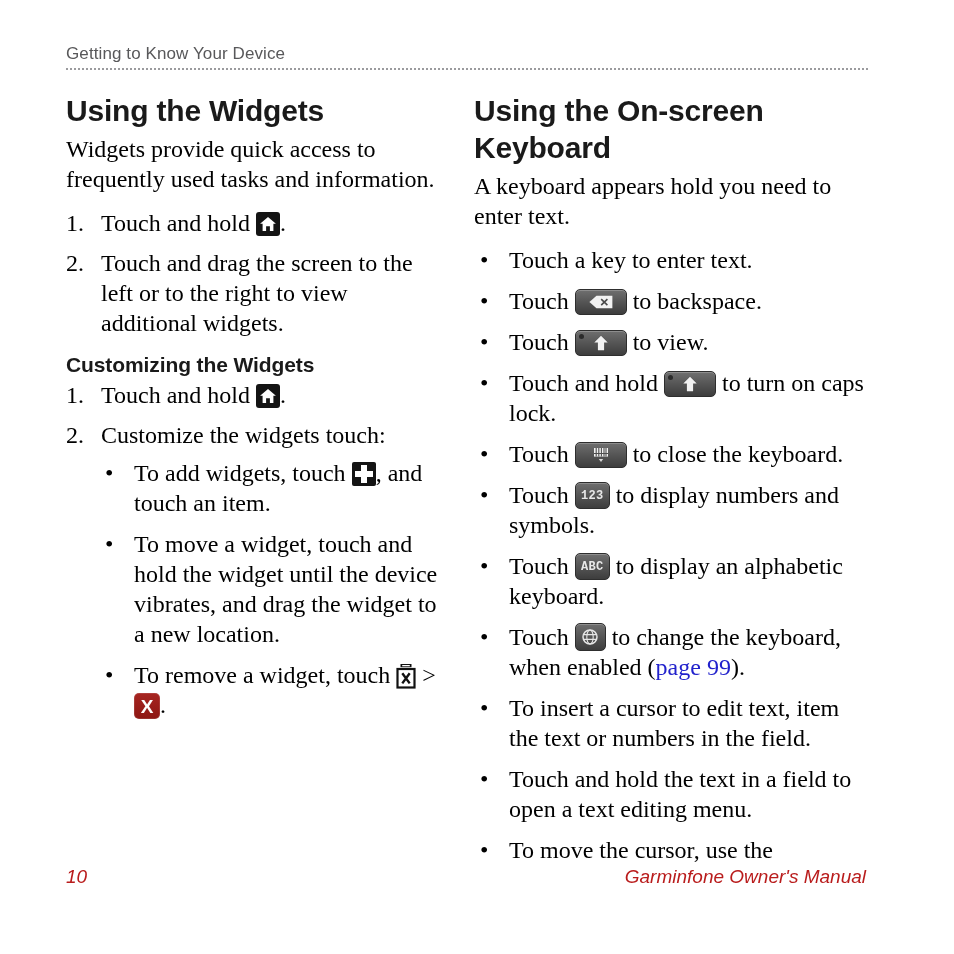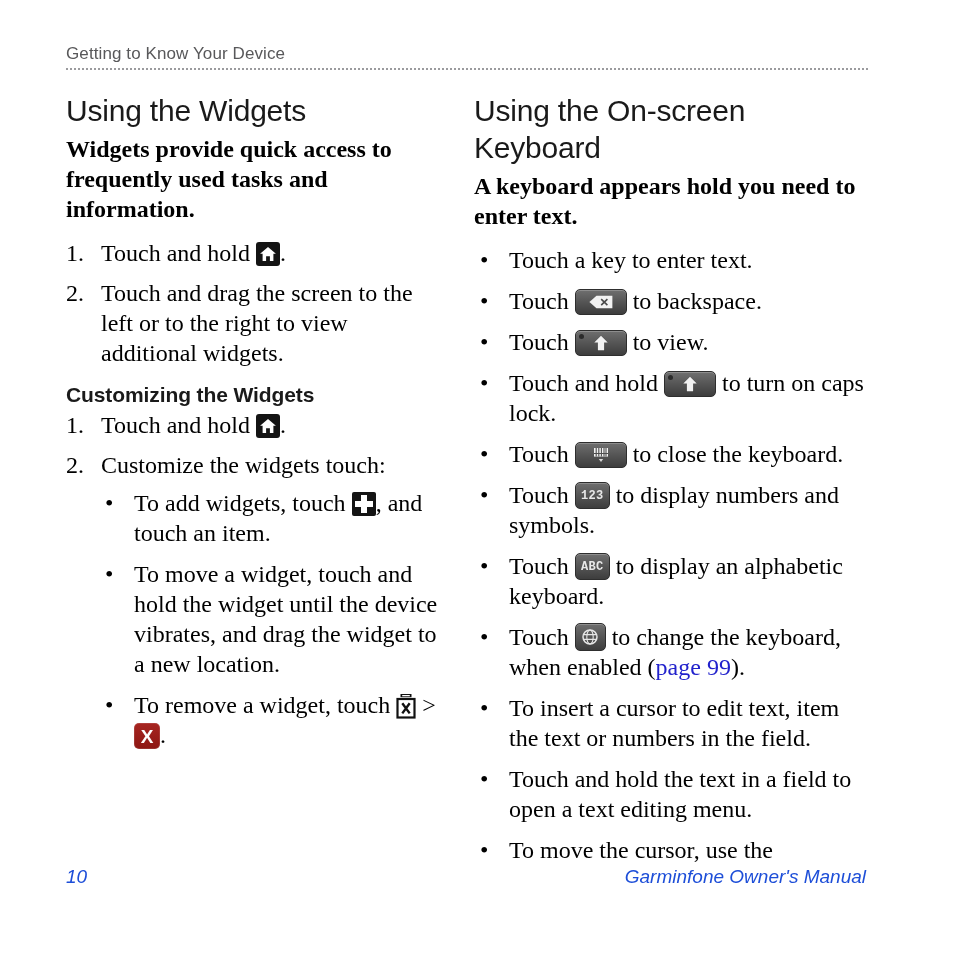--- a/index.html
+++ b/index.html
@@ -47,41 +47,40 @@
   
   .col {
     position: absolute;
     top: 92px;
   }
   .col-left  { left: 66px;  width: 376px; }
   .col-right { left: 474px; width: 390px; }
 
   h1.title {
     font-family: "Liberation Sans", "DejaVu Sans", sans-serif;
-    font-weight: normal;
+    font-weight: bold;
     font-size: 30px;
     line-height: 37px;
     margin: 0 0 5px 0;
     color: #1a1a1a;
     letter-spacing: -0.2px;
   }
   h2.subtitle {
     font-family: "Liberation Sans", "DejaVu Sans", sans-serif;
     font-weight: bold;
     font-size: 21px;
     line-height: 26px;
     margin: 14px 0 2px 0;
     color: #1a1a1a;
     letter-spacing: -0.1px;
   }
   p.body {
     font-size: 24px;
     line-height: 30px;
     margin: 0 0 14px 0;
-    font-weight: bold;
   }
 
   
   ol.numlist {
     list-style: none;
     margin: 0;
     padding: 0;
   }
   ol.numlist > li {
     position: relative;
@@ -236,21 +235,21 @@
 
   
   .footer {
     position: absolute;
     left: 66px;
     top: 866px;
     width: 800px;
     font-family: "Liberation Sans", "DejaVu Sans", sans-serif;
     font-style: italic;
     font-size: 19px;
-    color: #1d4ed8;
+    color: #b91c1c;
     display: flex;
     justify-content: space-between;
     align-items: baseline;
   }
   .footer .pageno { }
   .footer .manual { }
 </style>
 </head>
 <body>
 

